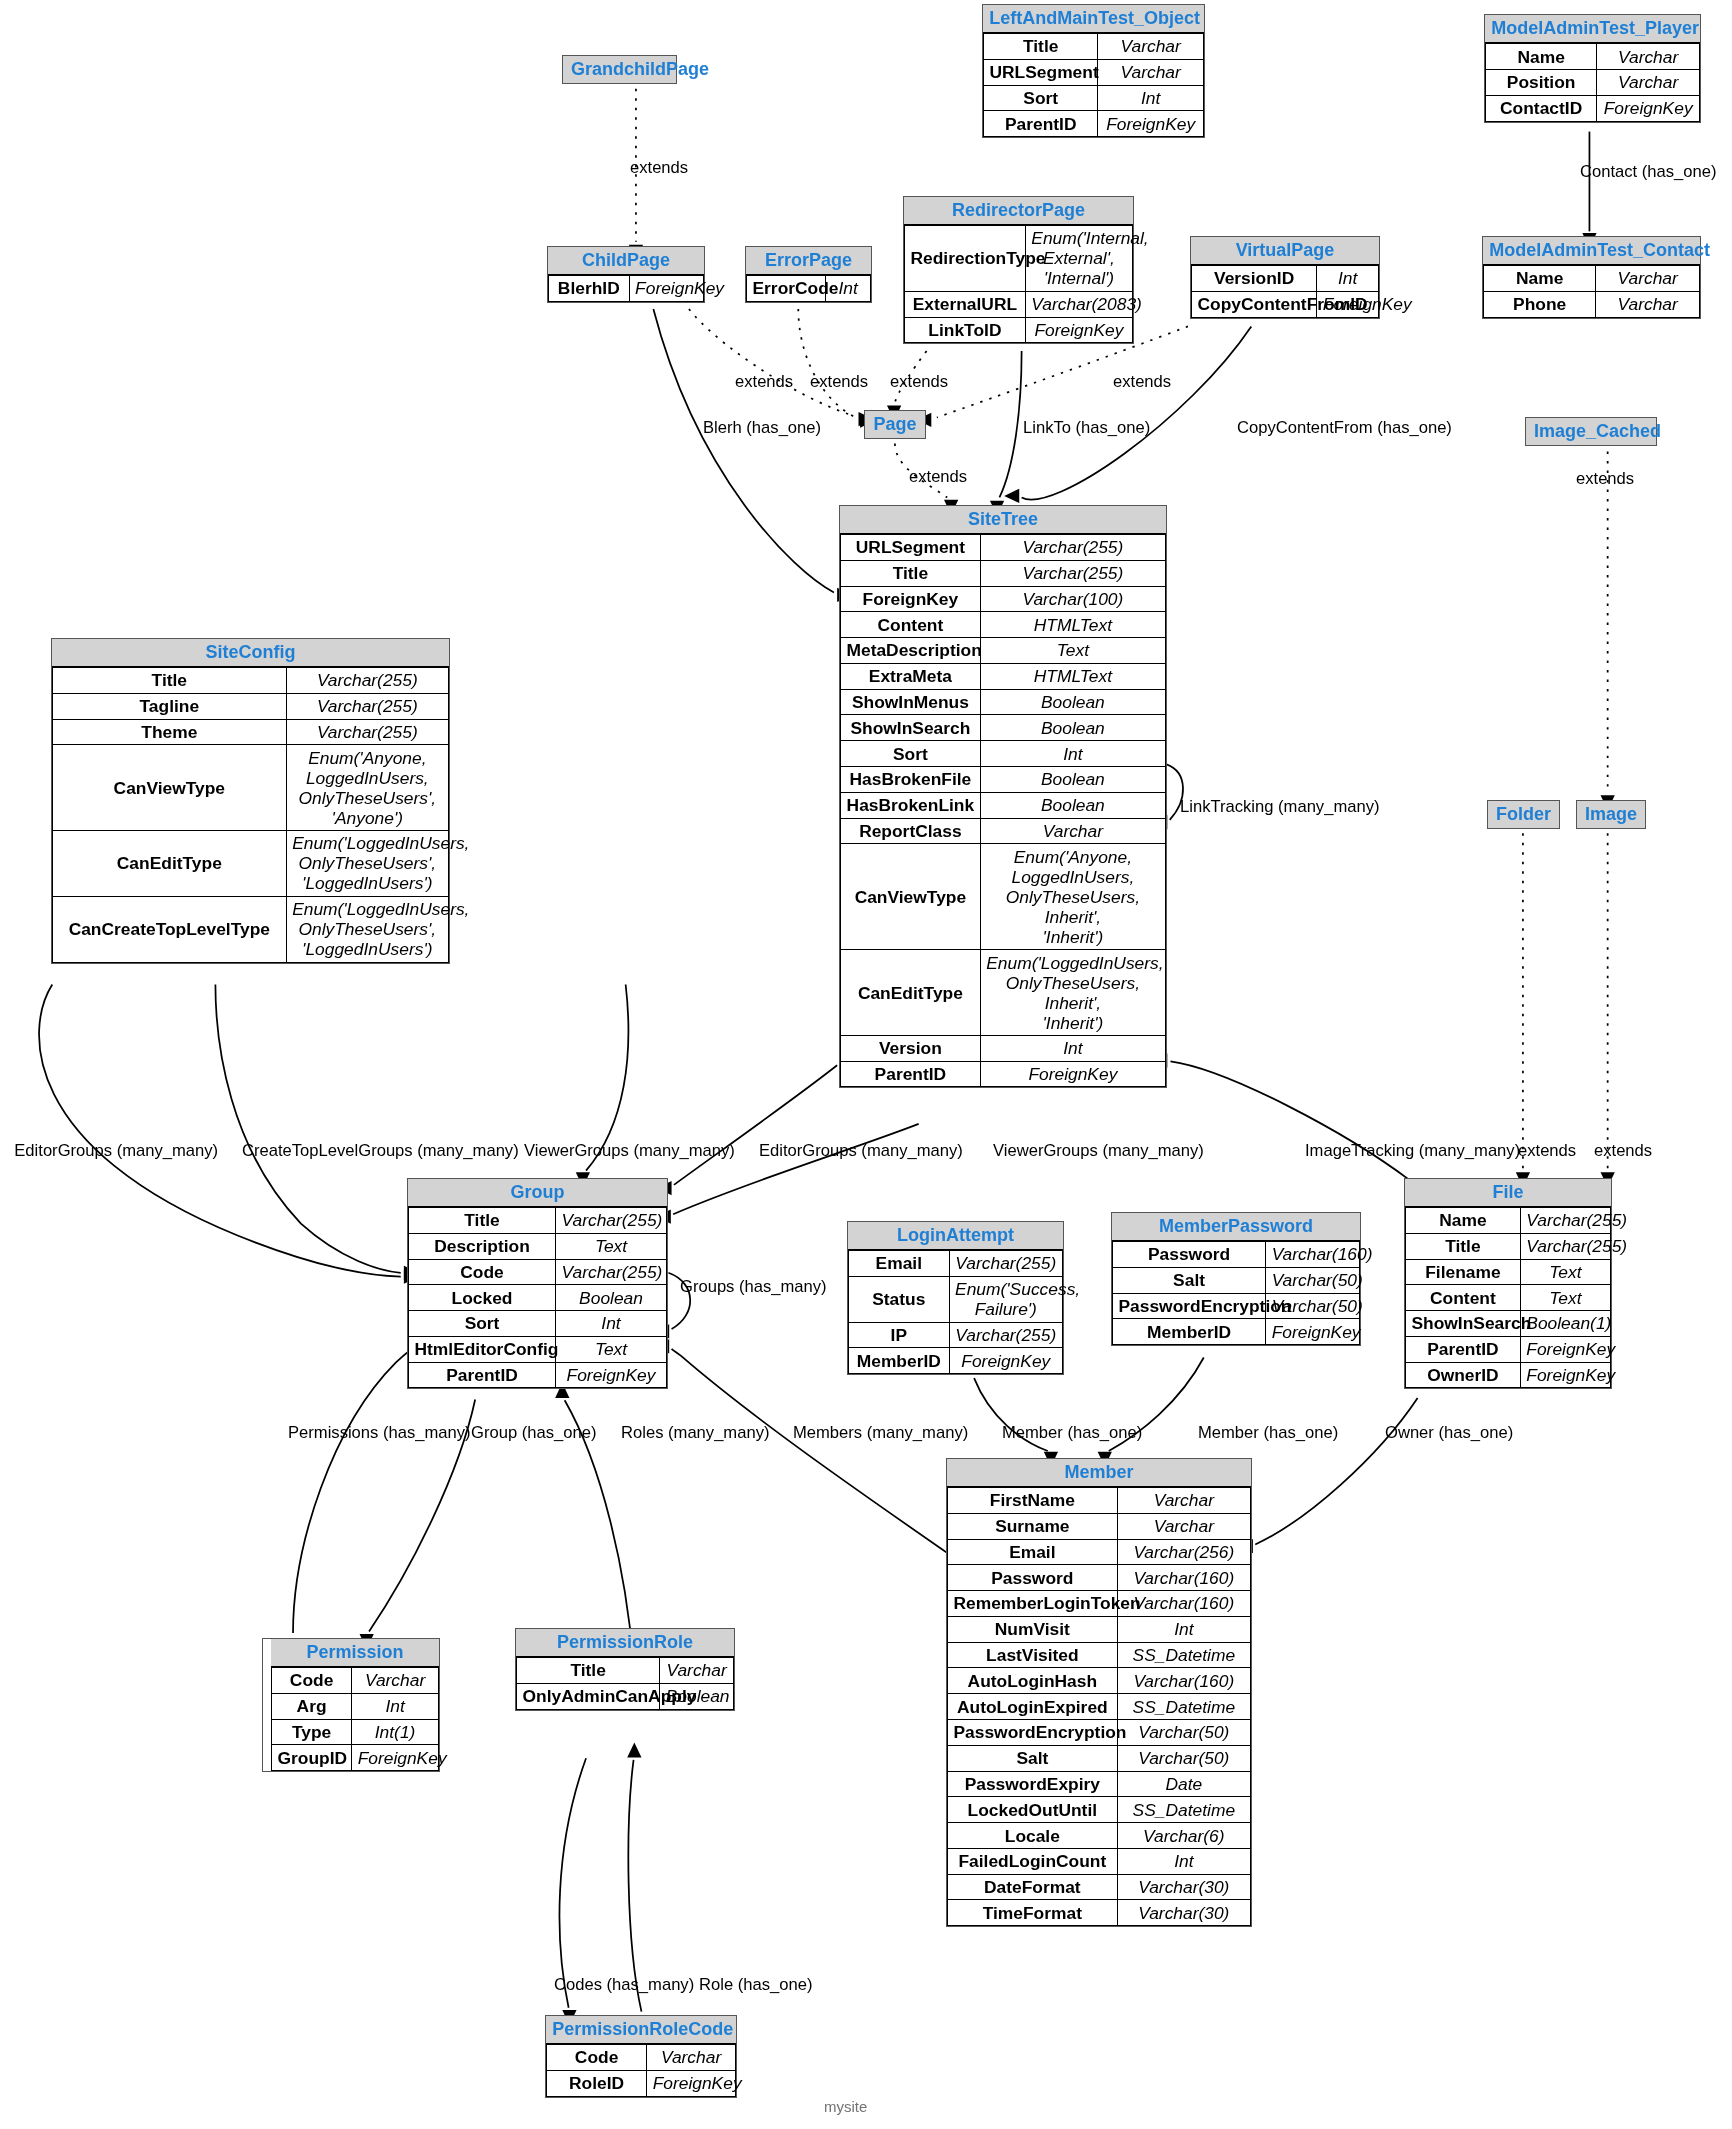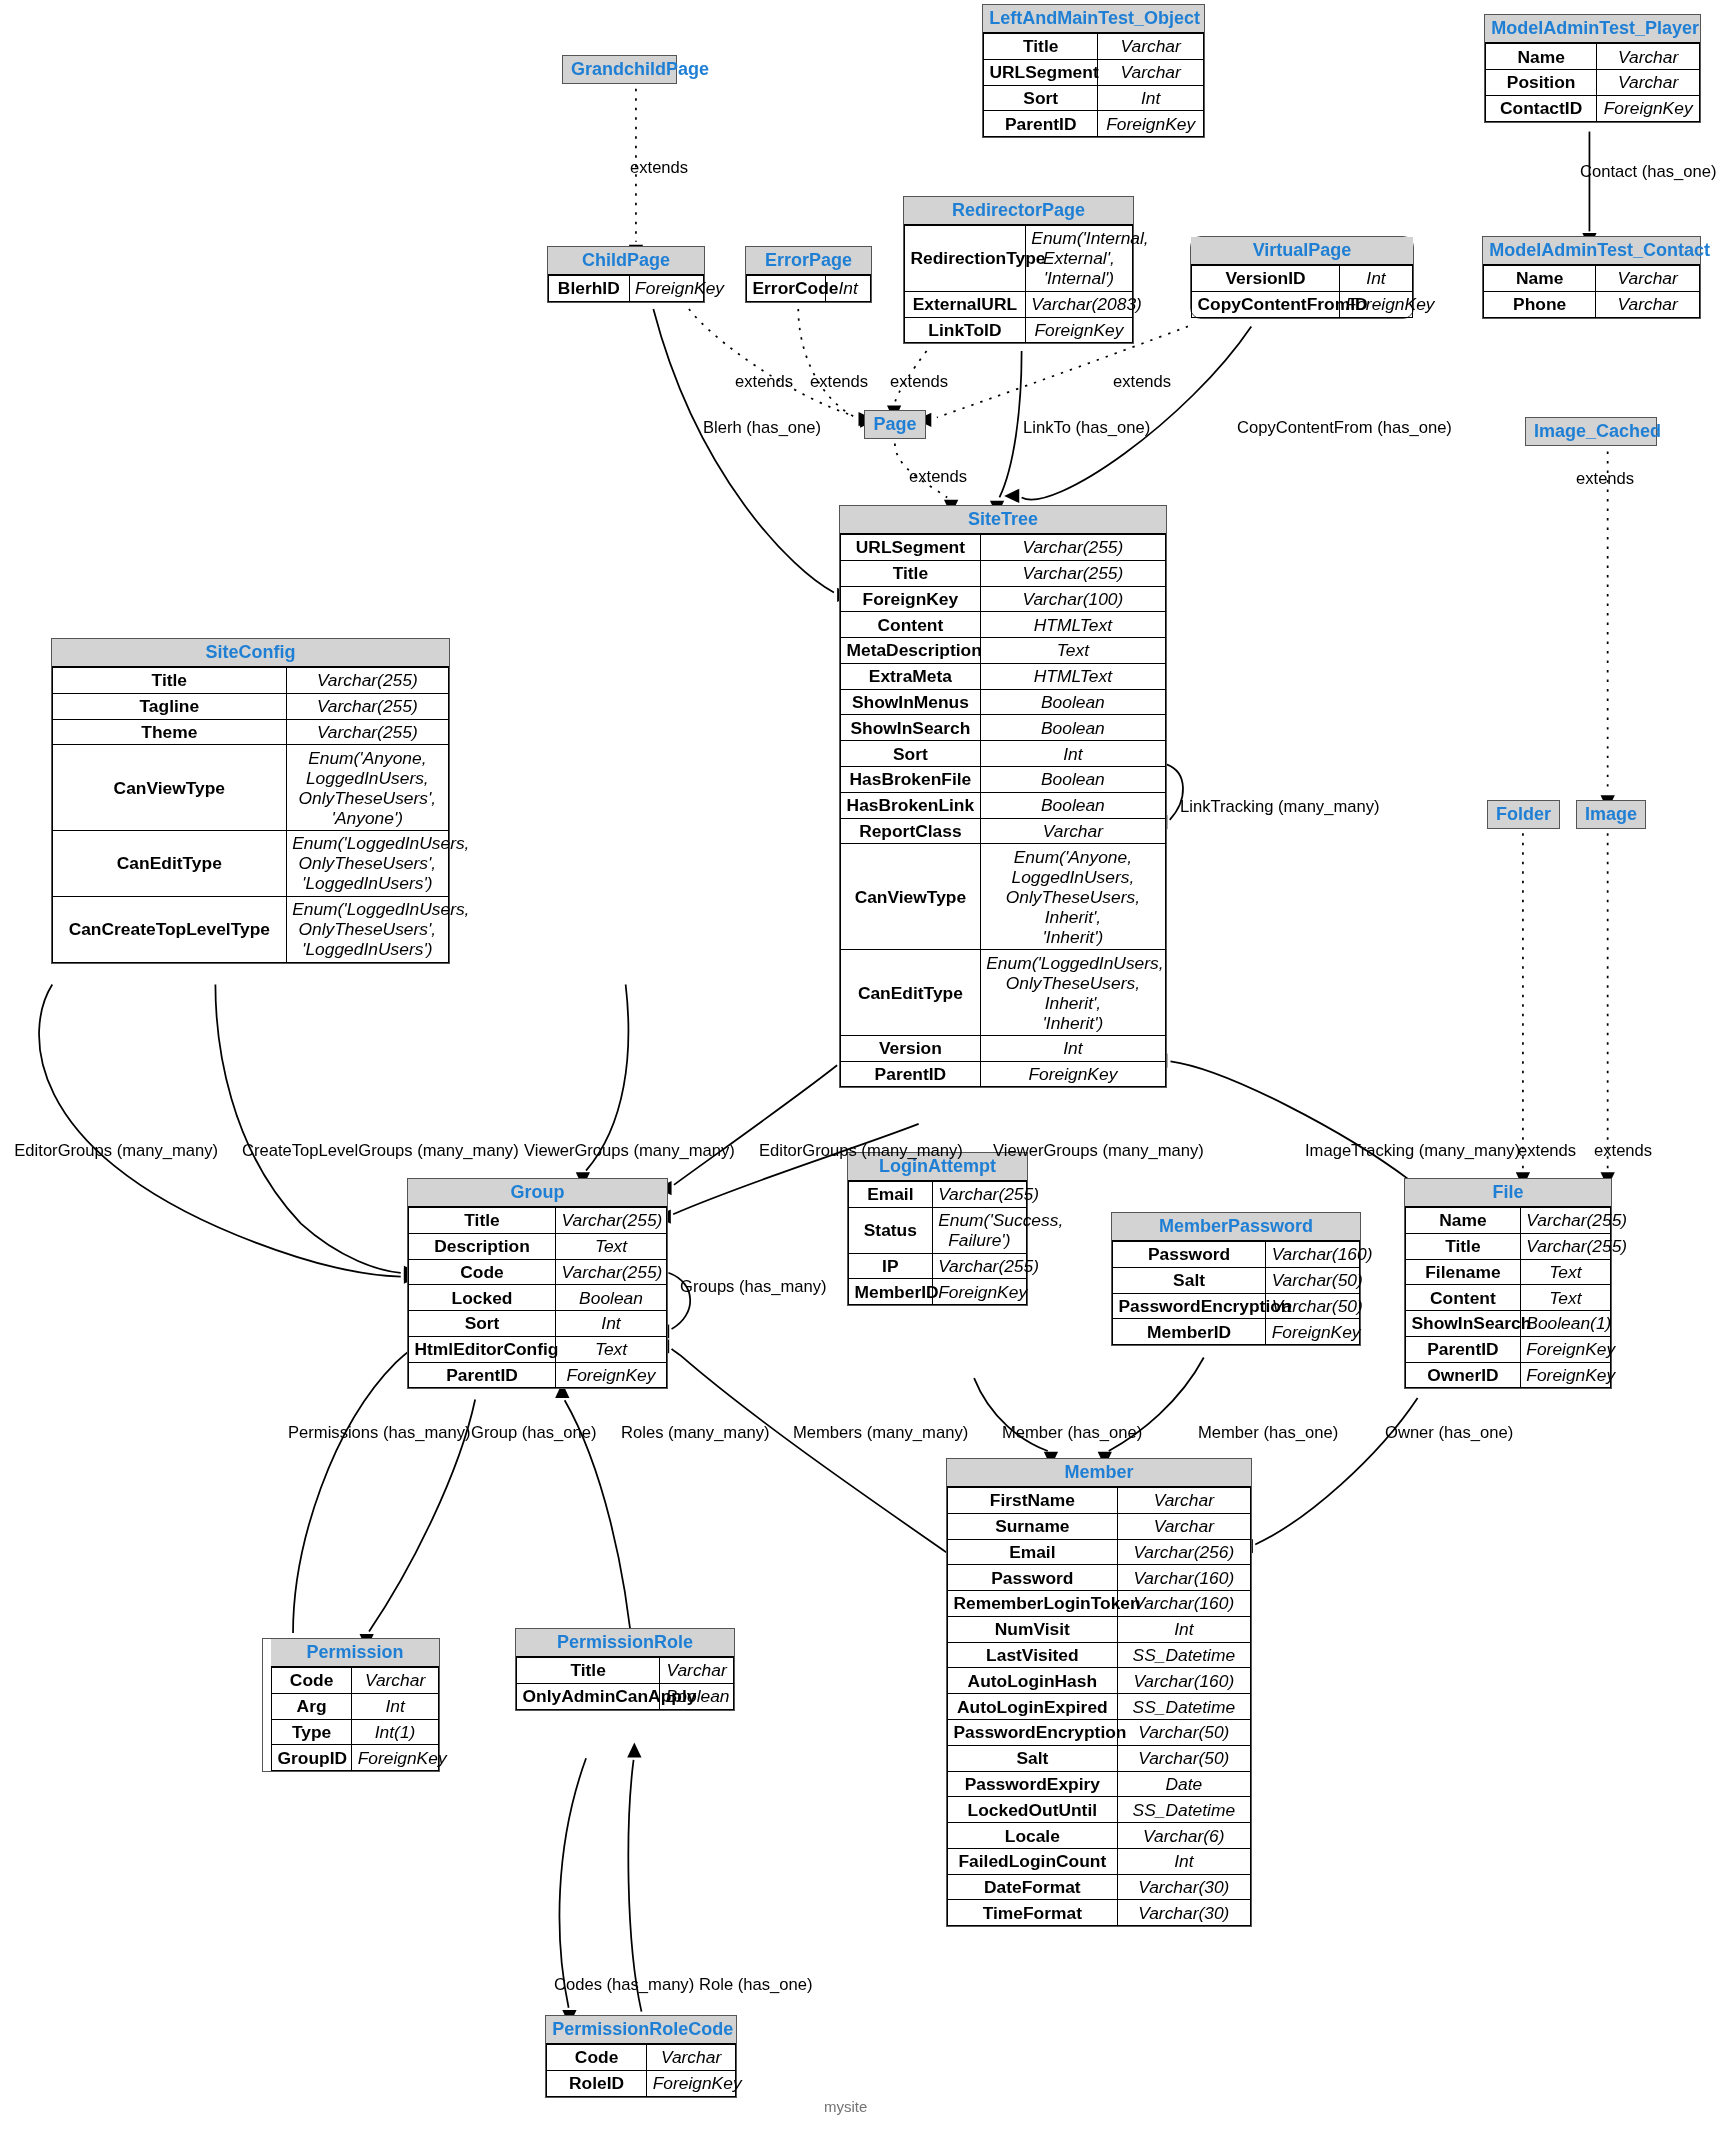--- a/index.html
+++ b/index.html
@@ -200,21 +200,21 @@
             <col style="width: 36%;">
           </colgroup>
           <tbody>
             <tr>
               <td class="fname">ErrorCode</td>
               <td class="ftype">Int</td>
             </tr>
           </tbody>
         </table>
       </div>
-      <div class="entity" style="left: 1190px; top: 236px; width: 224px; border-radius: 11px;">
+      <div class="entity" style="left: 1190px; top: 236px; width: 190px;">
         <div class="ehead">VirtualPage</div>
         <table>
           <colgroup>
             <col style="width: 67%;">
             <col style="width: 33%;">
           </colgroup>
           <tbody>
             <tr>
               <td class="fname">VersionID</td>
               <td class="ftype">Int</td>
@@ -405,21 +405,21 @@
               <td class="fname">HtmlEditorConfig</td>
               <td class="ftype">Text</td>
             </tr>
             <tr>
               <td class="fname">ParentID</td>
               <td class="ftype">ForeignKey</td>
             </tr>
           </tbody>
         </table>
       </div>
-      <div class="entity" style="left: 847px; top: 1152px; width: 181px;">
+      <div class="entity" style="left: 847px; top: 1221px; width: 217px;">
         <div class="ehead">LoginAttempt</div>
         <table>
           <colgroup>
             <col style="width: 47%;">
             <col style="width: 53%;">
           </colgroup>
           <tbody>
             <tr>
               <td class="fname">Email</td>
               <td class="ftype">Varchar(255)</td>

